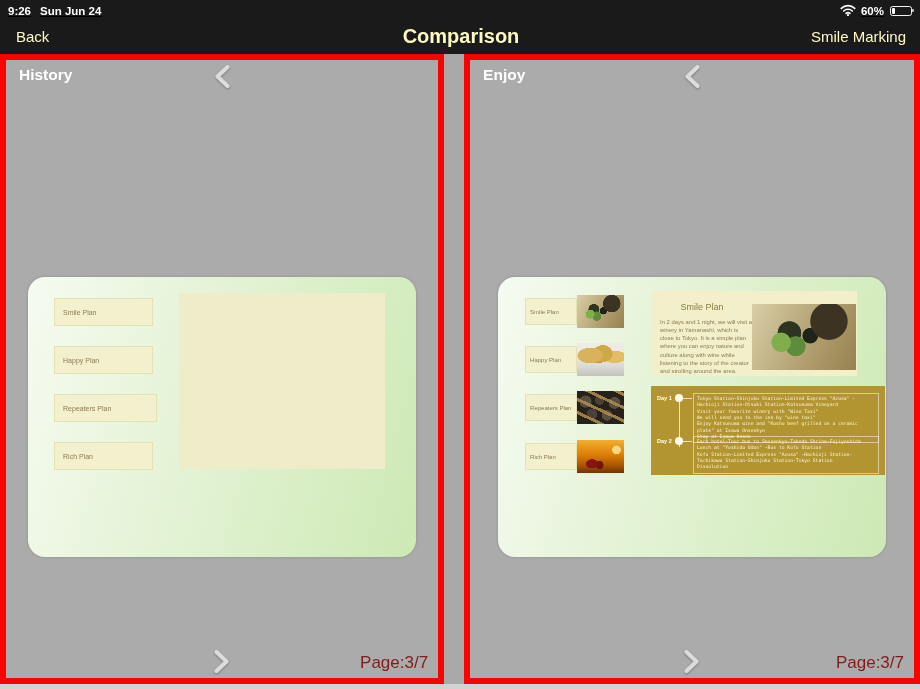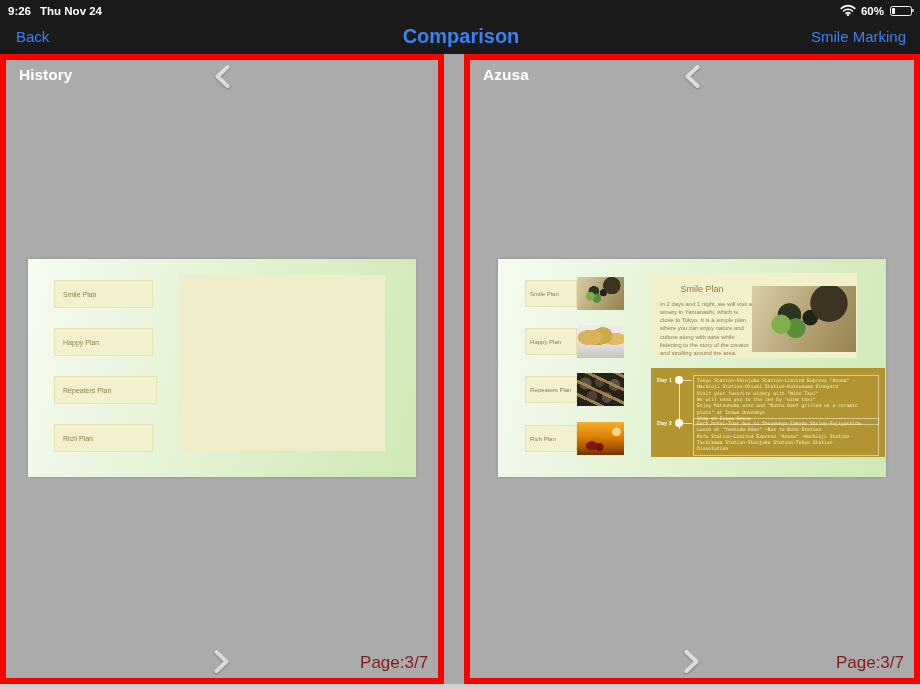--- a/index.html
+++ b/index.html
@@ -1,48 +1,48 @@
 <!DOCTYPE html>
 <html><head>
 <meta charset="utf-8">
 <style>
   * { margin:0; padding:0; box-sizing:border-box; }
   html,body { background:#000; }
   body { font-family:"Liberation Sans", sans-serif; }
   .screen { position:relative; width:920px; height:689px; overflow:hidden; background:#c8c8c8; }
 
   
-  .topbar { height:54px; background:#1a1a1a; position:relative; }
+  .topbar { height:54px; background:#1a1a1a; position:relative;text-decoration:underline; }
   .statusbar { height:19px; display:flex; justify-content:space-between; align-items:center; padding:2px 8px 0 8px; color:#fff; font-size:11.5px; font-weight:600; }
   .status-left { display:flex; gap:9px; }
   .status-right { display:flex; gap:5px; align-items:center; }
   .battery { position:relative; width:22px; height:10px; border:1px solid rgba(255,255,255,.95); border-radius:2.5px; margin-left:1px; }
   .battery-fill { position:absolute; left:1px; top:1px; bottom:1px; width:3px; background:#fff; border-radius:1px; }
   .battery-cap { position:absolute; right:-3px; top:2.5px; width:2px; height:3px; background:rgba(255,255,255,.7); border-radius:0 1px 1px 0; }
-  .navbar { height:35px; display:flex; align-items:center; position:relative; color:#3b82f6; }
+  .navbar { height:35px; display:flex; align-items:center; position:relative; color:#fef9c3; }
   .nav-back { position:absolute; left:16px; font-size:15px; cursor:pointer; }
   .nav-title { position:absolute; left:2px; right:0; text-align:center; font-size:20px; font-weight:bold; }
   .nav-copy { position:absolute; right:14px; font-size:15px; cursor:pointer; }
 
   
   .main { display:flex; gap:20px; height:630px; background:#a9a9a9; }
   .panel { position:relative; height:630px; border:6px solid #f70400; background:#ababab; }
   .panel-history { width:452px; }
   .panel-latest  { width:464px; }
   .panel-title { position:absolute; top:6px; left:13px; color:#fff; font-size:15.5px; font-weight:bold; }
   .page-label { position:absolute; bottom:5px; right:10px; color:#7f1d1d; font-size:17px; }
   .chev { position:absolute; left:50%; transform:translateX(-50%); background:none; border:none; cursor:pointer; padding:0; line-height:0; }
   .chev-top { top:4px; }
   .chev-bottom { top:589px; }
   .chev svg { filter:drop-shadow(0 1px 1px rgba(0,0,0,.3)); }
 
   
-  .slide { position:absolute; top:199px; left:50%; transform:translateX(-50%); width:388px; height:218px;
+  .slide { position:absolute; top:217px; left:50%; transform:translateX(-50%); width:388px; height:280px;
            background:linear-gradient(105deg,#f6fbf1 0%,#e7f4da 35%,#cde9b4 100%);
-           box-shadow:0 0 3px rgba(0,0,0,.18); }
+           box-shadow:0 0 3px rgba(0,0,0,.18);border-radius:17px; }
   .plan-box { background:#f3f1cd; border:1px solid #e5e1b2; color:#8d7b52; display:flex; align-items:center; }
   
   .ls-box { position:absolute; left:26px; width:99px; height:28px; font-size:7px; padding-left:8px; }
   .ls-1{top:21px} .ls-2{top:69px} .ls-3{top:117px; width:103px} .ls-4{top:165px}
   .content-placeholder { position:absolute; left:151px; top:16px; width:206px; height:176px; background:#eeecc9; }
   
   .plan-row { position:absolute; left:27px; display:flex; align-items:center; }
   .pr-1{top:18px} .pr-2{top:66px} .pr-3{top:114px} .pr-4{top:163px}
   .plan-row .plan-box { width:52px; height:27px; font-size:6px; padding-left:4px; }
   .photo { width:47px; height:33px; }
@@ -91,21 +91,21 @@
 </style>
 </head>
 <body>
 
 <div class="screen">
 
   <div class="topbar">
     <div class="statusbar">
       <div class="status-left">
         <span>9:26</span>
-        <span>Thu Nov 24</span>
+        <span>Sun Jun 24</span>
       </div>
       <div class="status-right">
         <span>
           <svg width="16" height="12" viewBox="0 0 16 12">
             <path d="M1.3 4.4 A 9.5 9.5 0 0 1 14.7 4.4" stroke="#fff" stroke-width="1.7" fill="none" stroke-linecap="round"></path>
             <path d="M3.7 7.0 A 6.2 6.2 0 0 1 12.3 7.0" stroke="#fff" stroke-width="1.7" fill="none" stroke-linecap="round"></path>
             <path d="M6.1 9.4 A 2.8 2.8 0 0 1 9.9 9.4" stroke="#fff" stroke-width="1.7" fill="none" stroke-linecap="round"></path>
             <circle cx="8" cy="11" r="1.1" fill="#fff"></circle>
           </svg>
         </span>
@@ -147,21 +147,21 @@
         <span>
           <svg width="17" height="25" viewBox="0 0 17 25">
               <path d="M3 3 L13 12.5 L3 22" stroke="#dcdcdc" stroke-width="4" fill="none" stroke-linejoin="round" stroke-linecap="round"></path>
             </svg>
         </span>
       </button>
       <div class="page-label">Page:3/7</div>
     </section>
 
     <section class="panel panel-latest">
-      <div class="panel-title">Azusa</div>
+      <div class="panel-title">Enjoy</div>
       <button class="chev chev-top">
         <span>
           <svg width="17" height="25" viewBox="0 0 17 25">
               <path d="M14 3 L4 12.5 L14 22" stroke="#dcdcdc" stroke-width="4" fill="none" stroke-linejoin="round" stroke-linecap="round"></path>
             </svg>
         </span>
       </button>
 
       <div class="slide">
         <div class="plan-row pr-1">

